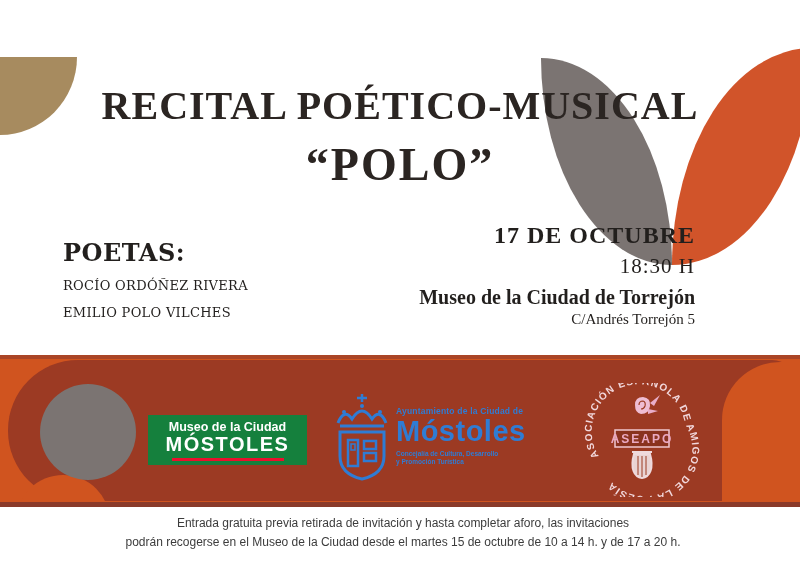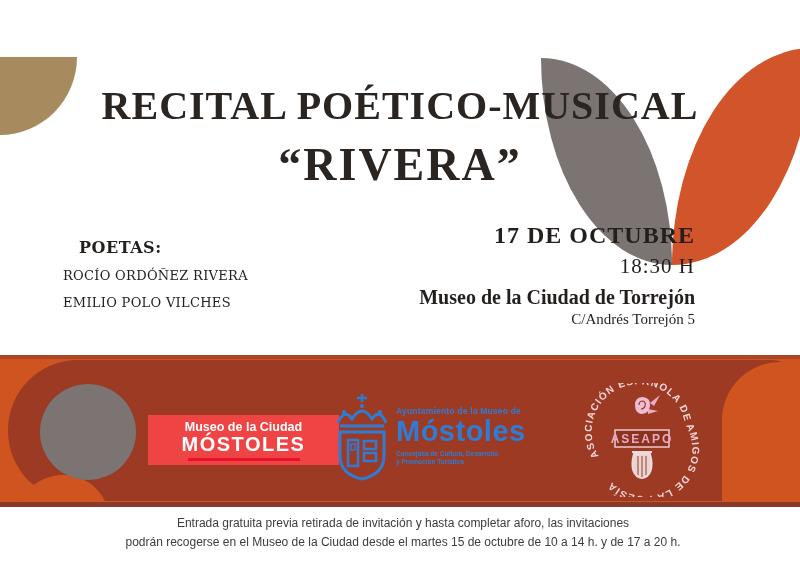--- a/index.html
+++ b/index.html
@@ -15,21 +15,21 @@
   }
   .title2{
     position:absolute;top:138px;left:0;right:0;z-index:2;text-align:center;
     font-family:"Liberation Serif",serif;font-weight:900;font-size:46px;
     letter-spacing:2px;color:#2b2522;
   }
   .poets{
     position:absolute;left:63px;top:238px;z-index:2;color:#221f1d;
     font-family:"DejaVu Serif",serif;
   }
-  .poets .label{font-size:16px;font-weight:700;letter-spacing:.5px;margin-bottom:5px;margin-left:16px;}
+  .poets .label{font-size:24px;font-weight:700;letter-spacing:.5px;margin-bottom:5px;}
   .poets .name{font-size:13px;letter-spacing:.3px;line-height:27px;}
   .event{
     position:absolute;left:375px;top:222px;width:320px;z-index:2;text-align:right;
     color:#221f1d;font-family:"Liberation Serif",serif;
   }
   .event .date{font-size:24px;font-weight:700;letter-spacing:1px;}
   .event .time{font-size:21px;font-weight:400;letter-spacing:1px;margin-top:5px;}
   .event .venue{font-size:20px;font-weight:700;margin-top:7px;}
   .event .address{font-size:15px;margin-top:2px;}
   .strip{
@@ -38,21 +38,21 @@
     box-sizing:border-box;overflow:hidden;
   }
   .strip *{position:absolute;}
   .maroon-band{left:8px;top:1px;width:788px;height:141px;background:#9c3a23;
     border-radius:70px 24px 24px 70px;}
   .orange-endcap{left:722px;top:3px;width:80px;height:140px;background:#d0541f;
     border-top-left-radius:58px;}
   .orange-bump{left:16px;top:116px;width:94px;height:94px;border-radius:50%;background:#d0541f;}
   .gray-circle{left:40px;top:25px;width:96px;height:96px;border-radius:50%;background:#7b7472;}
   .museo-logo{
-    left:148px;top:56px;width:191px;height:50px;background:#ef4444;
+    left:148px;top:56px;width:159px;height:50px;background:#15803d;
     display:flex;flex-direction:column;align-items:center;justify-content:center;
     font-family:"Liberation Sans",sans-serif;color:#ffffff;
   }
   .museo-logo .l1{position:static;font-size:12.5px;font-weight:700;}
   .museo-logo .l2{position:static;font-size:20px;font-weight:700;letter-spacing:1.5px;line-height:21px;}
   .museo-logo .redline{position:static;width:112px;height:3px;background:#e8112d;margin-top:3px;}
   .ayto-icon{left:334px;top:34px;}
   .ayto-text{
     left:396px;top:47px;width:150px;color:#2f7cd4;
     font-family:"Liberation Sans",sans-serif;
@@ -72,21 +72,21 @@
 
 <div class="poster">
 
   <svg class="decor-svg" width="800" height="350" viewBox="0 0 800 350">
     <path d="M0,57 L77,57 A77,78 0 0 1 0,135 Z" fill="#a78b5f"></path>
     <path d="M541,58 A131,207 0 0 1 672,265 A131,207 0 0 1 541,58 Z" fill="#7b7472"></path>
     <path d="M672,265 A140,217 0 0 1 812,48 A140,217 0 0 1 672,265 Z" fill="#d1542a"></path>
   </svg>
 
   <div class="title1">RECITAL POÉTICO-MUSICAL</div>
-  <div class="title2">“RIVERA”</div>
+  <div class="title2">“POLO”</div>
 
   <div class="poets">
     <div class="label">POETAS:</div>
     <div class="name">ROCÍO ORDÓÑEZ RIVERA</div>
     <div class="name">EMILIO POLO VILCHES</div>
   </div>
 
   <div class="event">
     <div class="date">17 DE OCTUBRE</div>
     <div class="time">18:30 H</div>
@@ -115,21 +115,21 @@
         <circle cx="46" cy="19" r="2" fill="#2f7cd4" stroke="none"></circle>
         <path d="M6,33 H50"></path>
         <path d="M6,39 H50 V63 Q50,81 28,86 Q6,81 6,63 Z"></path>
         <path d="M14,47 H24 V73 H14 Z" stroke-width="2.5"></path>
         <path d="M17,51 H21 V57 H17 Z" stroke-width="1.5"></path>
         <path d="M30,48 H42 V56 H30 Z M30,60 H42 V68 H30 Z" stroke-width="2.5"></path>
       </g>
     </svg>
 
     <div class="ayto-text">
-      <span class="a1">Ayuntamiento de la Museo de</span>
+      <span class="a1">Ayuntamiento de la Ciudad de</span>
       <span class="a2">Móstoles</span>
       <span class="a3">Concejalía de Cultura, Desarrollo</span>
       <span class="a4">y Promoción Turística</span>
     </div>
 
     <svg class="aseapo" width="120" height="114" viewBox="0 0 120 114">
       <defs>
         <path id="aseapo-ring" d="M16.8,73.1 A47,47 0 1 1 103.2,41.3 A47,47 0 1 1 16.8,73.1"></path>
       </defs>
       <text font-family="Liberation Sans, sans-serif" font-size="10" font-weight="bold" fill="#f2d8dc" letter-spacing="1.2">

